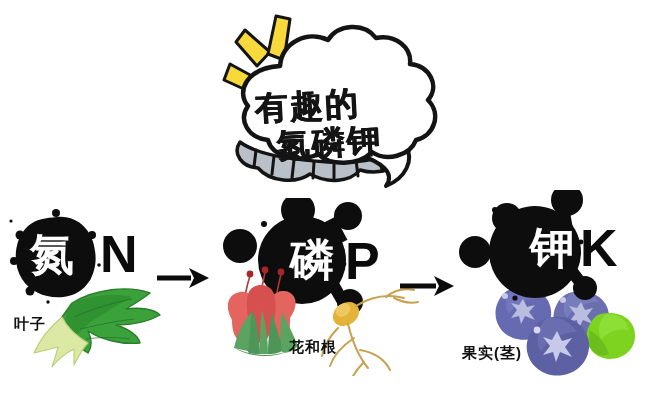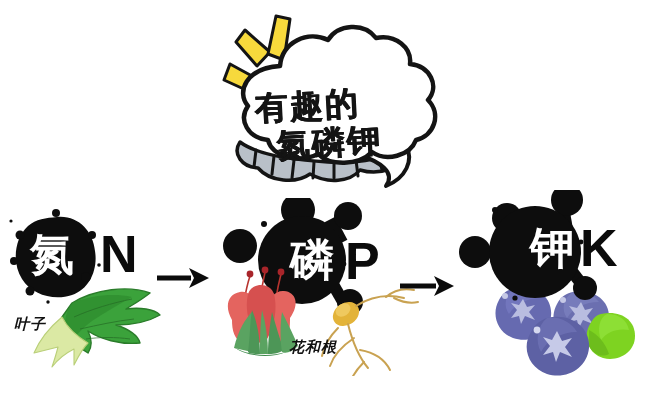--- a/index.html
+++ b/index.html
@@ -53,21 +53,20 @@
     line-height:1;
     white-space:nowrap;
   }
   .caption{
     position:absolute;
     color:#111111;
     font-weight:bold;
     font-size:15px;
     white-space:nowrap;
     letter-spacing:1px;
-    font-style:italic;
   }
 
   
   #n-group{left:0px;top:205px;width:185px;height:165px;}
   #n-char{left:30px;top:232px;font-size:44px;}
   #n-letter{left:100px;top:228px;}
   #cap-leaf{left:14px;top:315px;}
 
   
   #p-group{left:218px;top:198px;width:215px;height:175px;}
@@ -293,14 +292,15 @@
         <circle cx="130" cy="98" r="12"></circle>
         <circle cx="80" cy="62" r="46"></circle>
         <circle cx="40" cy="20" r="3"></circle>
         <circle cx="126" cy="52" r="2.4"></circle>
         <circle cx="60" cy="108" r="2.6"></circle>
       </g>
     </svg>
   </div>
   <div class="abs cn-char" id="k-char">钾</div>
   <div class="abs elem-letter" id="k-letter">K</div>
+  <div class="abs caption" id="cap-fruit">果实(茎)</div>
 
 </div>
 
 </body></html>

